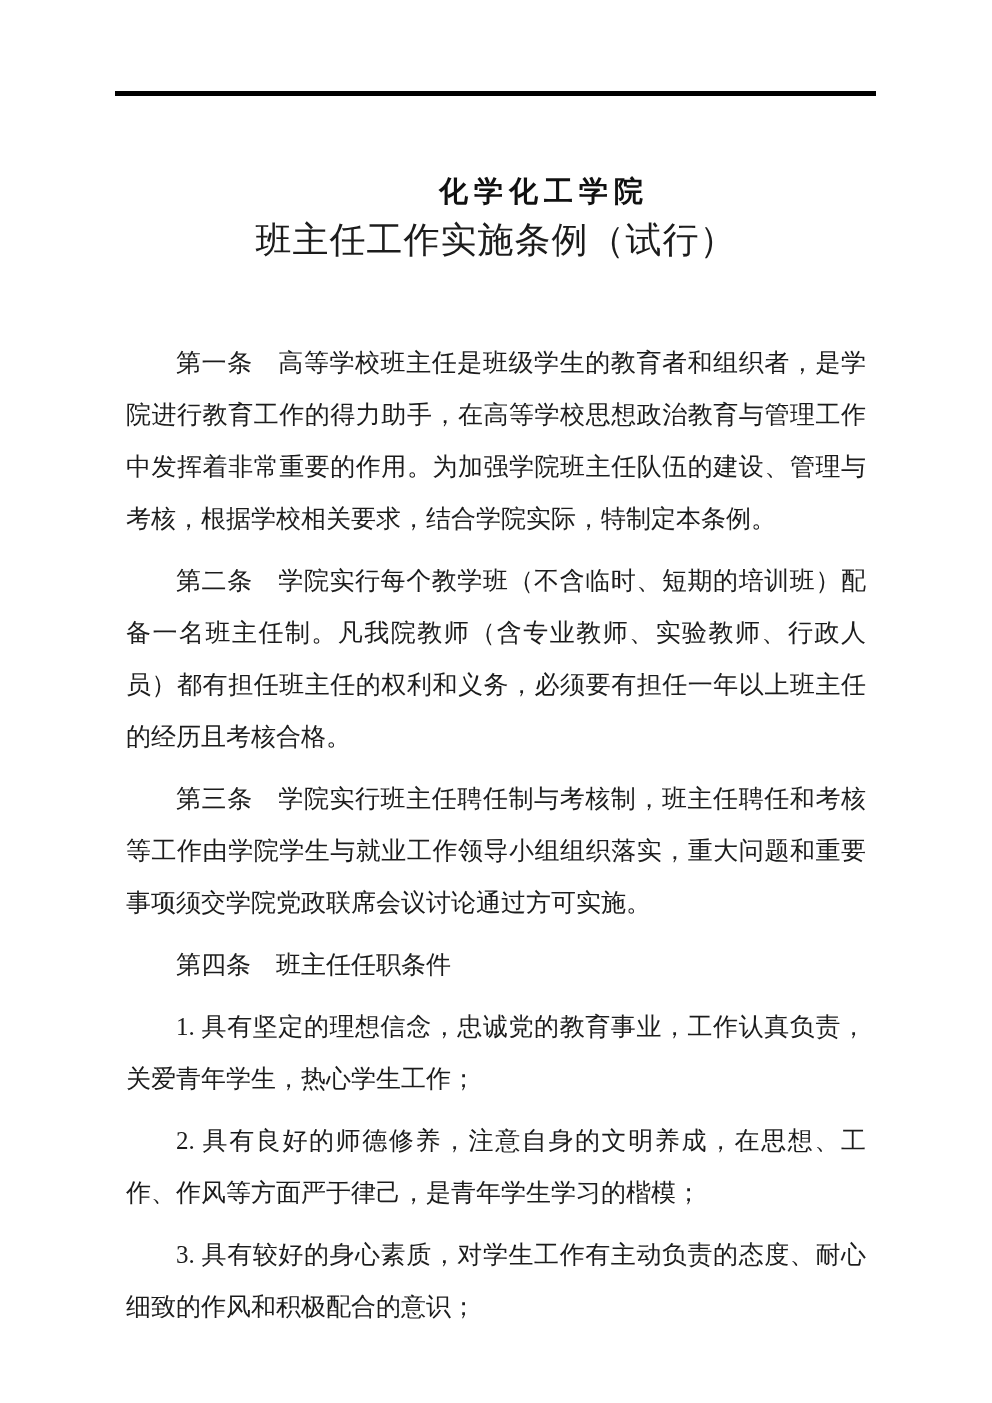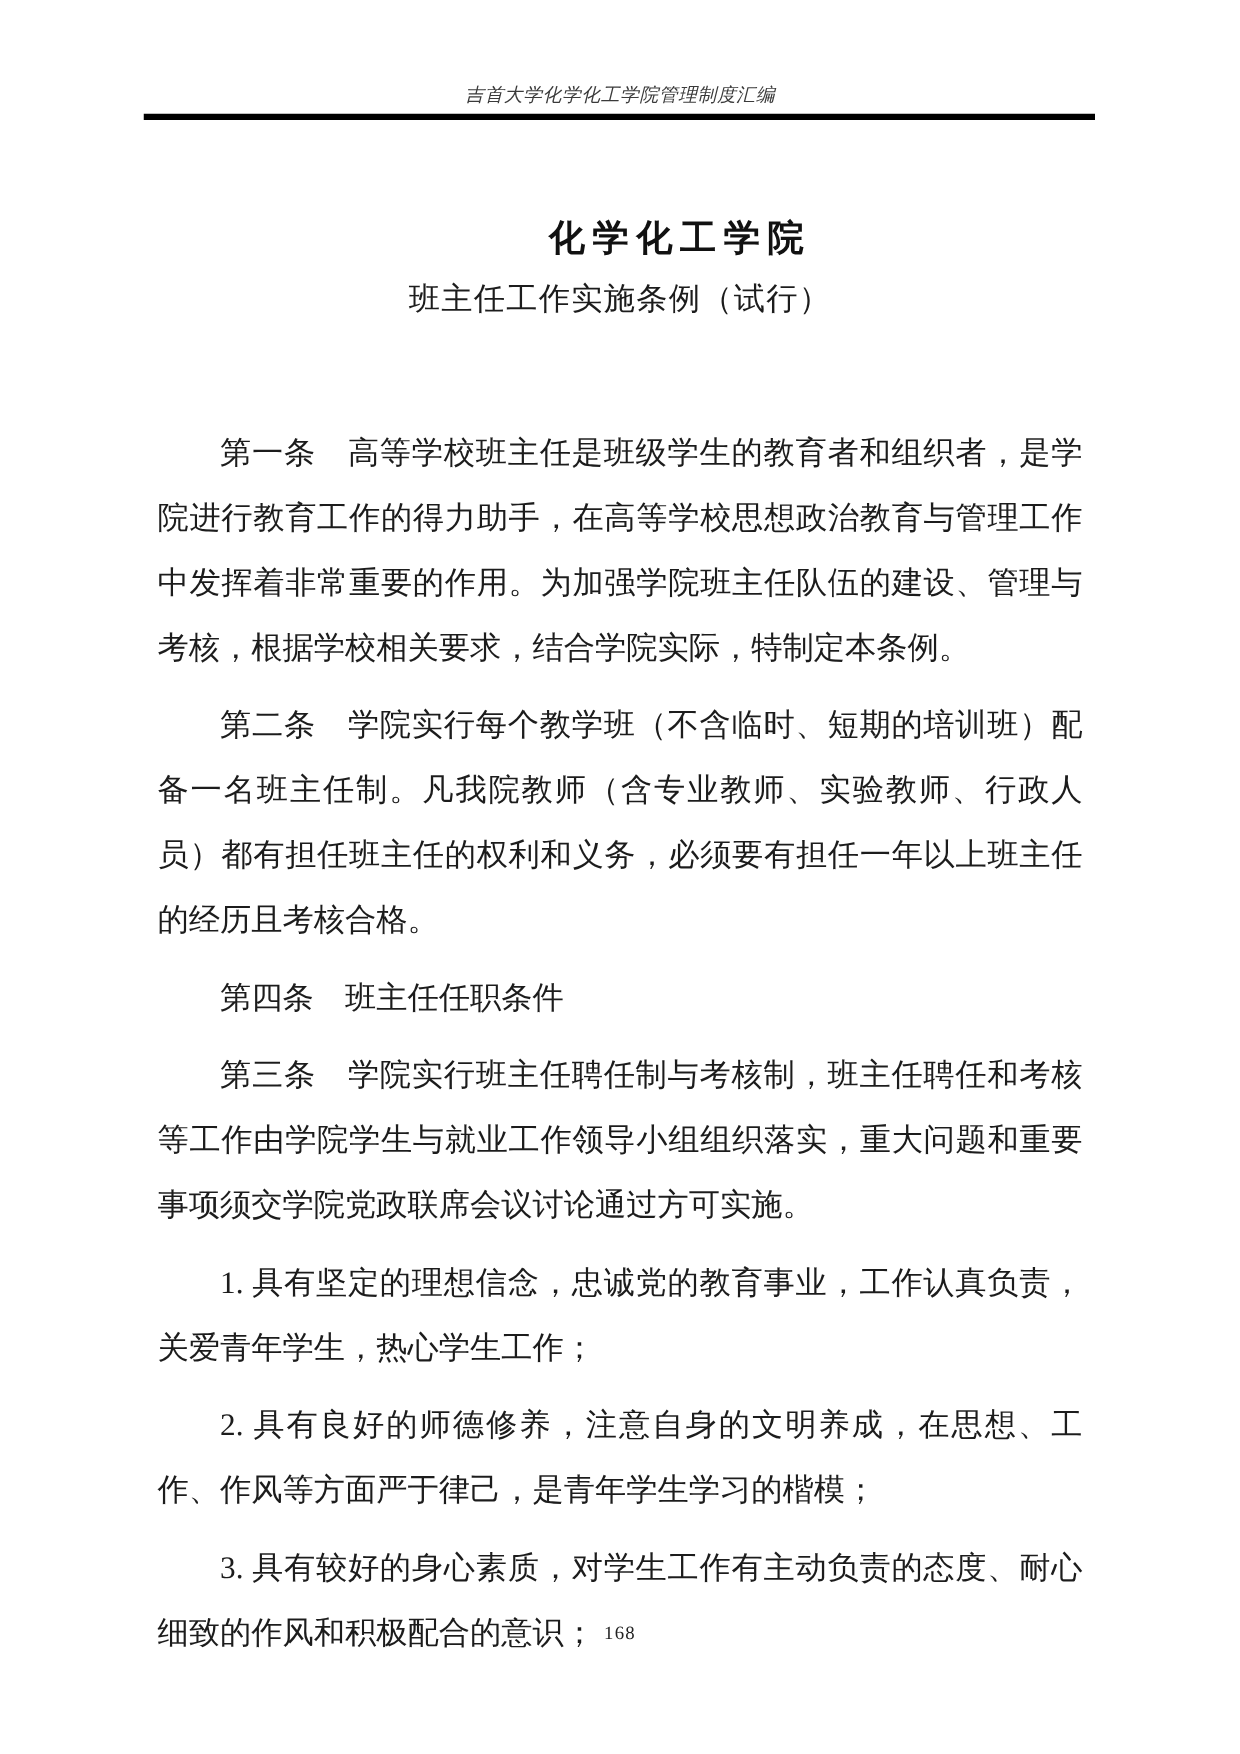--- a/index.html
+++ b/index.html
@@ -40,21 +40,21 @@
     font-weight: bold;
     letter-spacing: 6px;
     line-height: 33px;
     color: #111111;
     padding-left: 48px;
   }
   .doc-subtitle {
     position: absolute;
     top: 223px; left: 0; width: 100%;
     text-align: center;
-    font-size: 25px;
+    font-size: 36px;
     font-weight: normal;
     letter-spacing: 1px;
     line-height: 34px;
     color: #1c1c1c;
   }
   .doc-body {
     position: absolute;
     top: 327px; left: 116px;
     width: 760px;
     font-size: 25px;
@@ -74,33 +74,31 @@
     font-size: 15px;
     letter-spacing: 1px;
     color: #222222;
   }
 </style>
 </head>
 <body>
 
 <div class="page">
 
-  <div class="header-text">吉首大学化学化工学院管理制度汇编</div>
 
   <div class="header-rule"></div>
 
   <div class="doc-title">化学化工学院</div>
 
   <div class="doc-subtitle">班主任工作实施条例（试行）</div>
 
   <div class="doc-body">
     <p>第一条　高等学校班主任是班级学生的教育者和组织者，是学院进行教育工作的得力助手，在高等学校思想政治教育与管理工作中发挥着非常重要的作用。为加强学院班主任队伍的建设、管理与考核，根据学校相关要求，结合学院实际，特制定本条例。</p>
     <p>第二条　学院实行每个教学班（不含临时、短期的培训班）配备一名班主任制。凡我院教师（含专业教师、实验教师、行政人员）都有担任班主任的权利和义务，必须要有担任一年以上班主任的经历且考核合格。</p>
+    <p>第三条　学院实行班主任聘任制与考核制，班主任聘任和考核等工作由学院学生与就业工作领导小组组织落实，重大问题和重要事项须交学院党政联席会议讨论通过方可实施。</p>
     <p>第四条　班主任任职条件</p>
-    <p>第三条　学院实行班主任聘任制与考核制，班主任聘任和考核等工作由学院学生与就业工作领导小组组织落实，重大问题和重要事项须交学院党政联席会议讨论通过方可实施。</p>
     <p>1. 具有坚定的理想信念，忠诚党的教育事业，工作认真负责，关爱青年学生，热心学生工作；</p>
     <p>2. 具有良好的师德修养，注意自身的文明养成，在思想、工作、作风等方面严于律己，是青年学生学习的楷模；</p>
     <p>3. 具有较好的身心素质，对学生工作有主动负责的态度、耐心细致的作风和积极配合的意识；</p>
   </div>
 
-  <div class="page-number">168</div>
 
 </div>
 
 </body></html>

